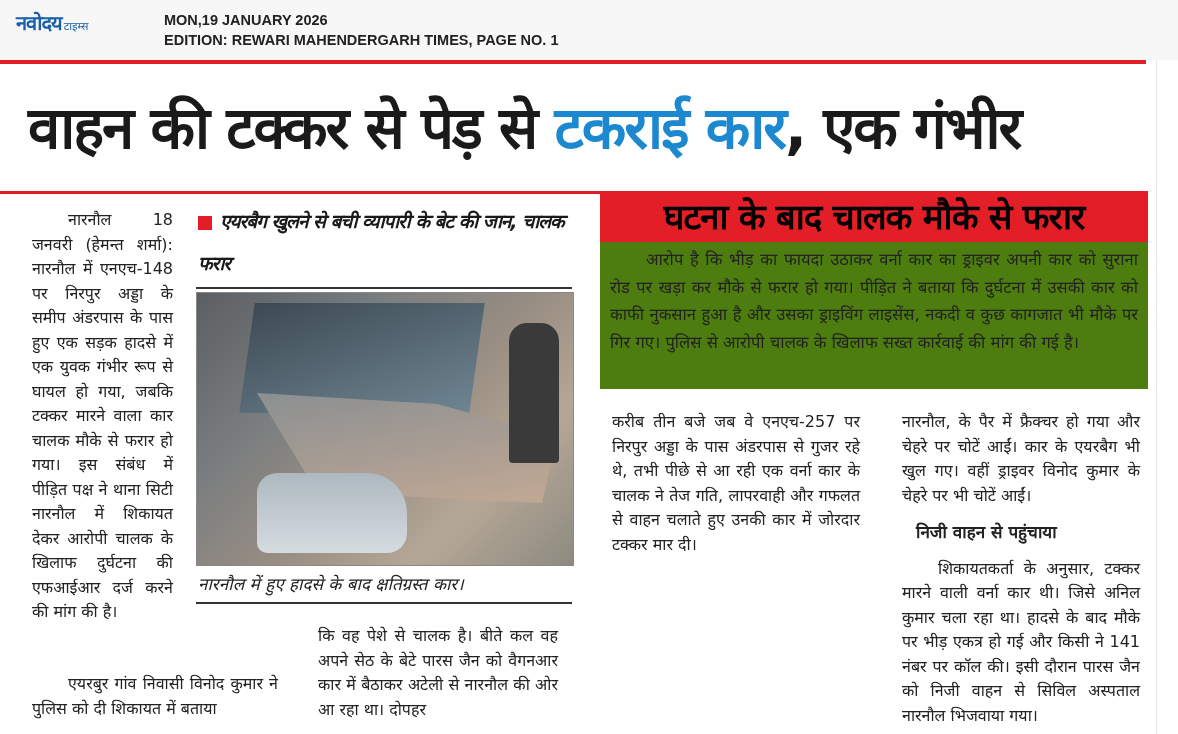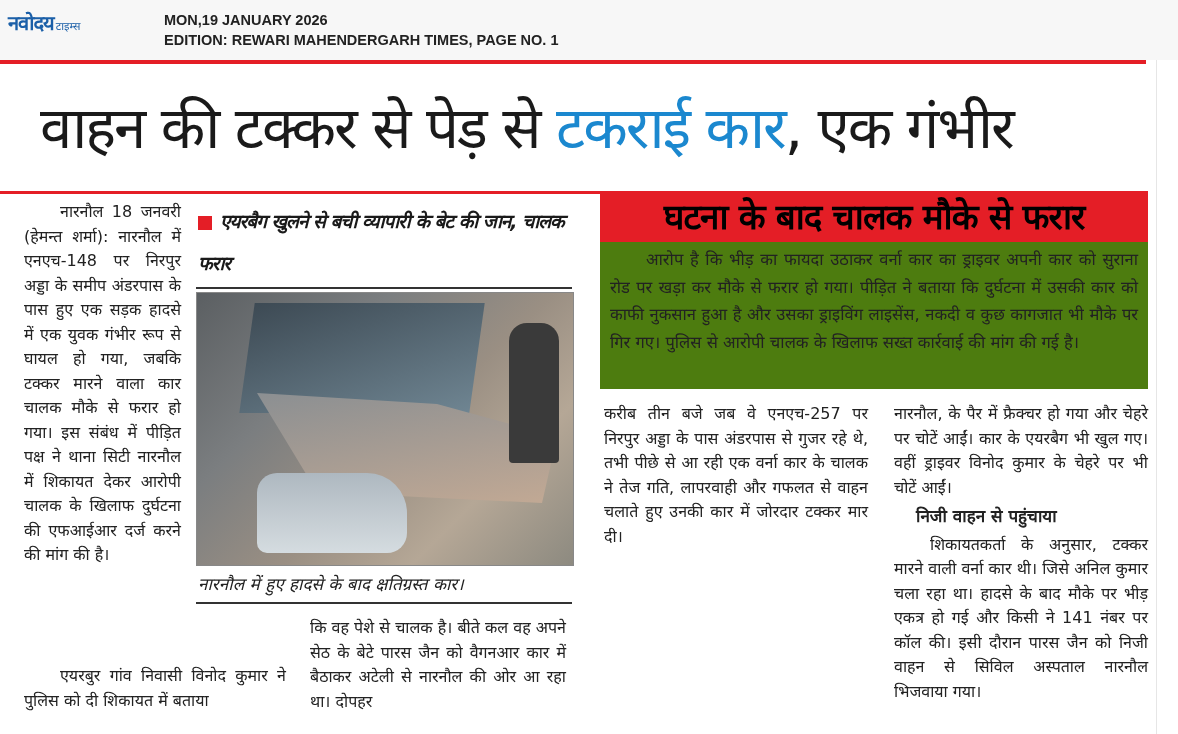--- a/index.html
+++ b/index.html
@@ -1,27 +1,27 @@
 <!DOCTYPE html>
 <html><head>
 <meta charset="utf-8">
 <style>
   html, body { margin:0; padding:0; }
   body { width:1178px; height:734px; overflow:hidden; background:#ffffff; font-family:"DejaVu Sans", sans-serif; color:#222; position:relative; }
   .topbar { position:absolute; left:0; top:0; width:1178px; height:60px; background:#f7f7f7; }
-  .logo { position:absolute; left:8px; top:9px; display:flex; align-items:baseline; }
+  .logo { position:absolute; left:16px; top:9px; display:flex; align-items:baseline; }
   .logo .main { color:#1b5fa8; font-weight:bold; font-size:20px; font-family:"DejaVu Sans", sans-serif; letter-spacing:-1px; }
   .logo .sub { color:#1b5fa8; font-size:11px; margin-left:2px; }
   .edition { position:absolute; left:164px; top:10px; font-family:"Liberation Sans", sans-serif; font-size:14.5px; font-weight:bold; color:#222; line-height:20px; }
   .redline { position:absolute; left:0; top:60px; width:1146px; height:4px; background:#e41e26; }
   .rule-right { position:absolute; left:1156px; top:60px; width:1px; height:674px; background:#e6e6e6; }
-  .headline-wrap { position:absolute; left:28px; top:88px; white-space:nowrap; font-family:"DejaVu Sans", sans-serif; font-weight:normal; font-size:58px; line-height:80px; letter-spacing:-2px; color:#1a1a1a;margin-left:12px; }
+  .headline-wrap { position:absolute; left:28px; top:88px; white-space:nowrap; font-family:"DejaVu Sans", sans-serif; font-weight:bold; font-size:58px; line-height:80px; letter-spacing:-2px; color:#1a1a1a; }
   .redline2 { position:absolute; left:0; top:191px; width:1148px; height:3px; background:#e41e26; }
   .col { position:absolute; font-family:"DejaVu Sans", sans-serif; font-size:16px; line-height:24.5px; color:#222; text-align:justify; }
-  .col p { margin:4px; }
+  .col p { margin:12px; }
   .indent { text-indent:36px; }
   .col1 { left:20px; top:196px; width:165px; }
   .col1b { left:20px; top:660px; width:270px; }
   .sub-head { position:absolute; left:198px; top:200px; width:380px; font-weight:bold; font-size:19px; line-height:42px; color:#1a1a1a; letter-spacing:-1px;font-style:italic; }
   .sub-head .sq { display:inline-block; width:14px; height:14px; background:#e41e26; margin-right:8px; vertical-align:middle; }
   .photo-rule { position:absolute; left:196px; top:287px; width:376px; height:2px; background:#333; }
   .photo { position:absolute; left:196px; top:292px; width:376px; height:272px; background:linear-gradient(135deg,#5b5f62 0%,#7b7e80 30%,#9a8f83 55%,#b5a796 75%,#8d8a80 100%); overflow:hidden; border:1px solid #888; }
   .photo .glass { position:absolute; left:50px; top:10px; width:230px; height:110px; background:linear-gradient(160deg,#3d4a54,#6f8592); transform:skewX(-8deg); }
   .photo .hood { position:absolute; left:60px; top:100px; width:300px; height:110px; background:linear-gradient(170deg,#8b8f92,#c2a994); clip-path:polygon(0 0,60% 10%,100% 40%,95% 100%,20% 90%); }
   .photo .lamp { position:absolute; left:60px; top:180px; width:150px; height:80px; background:linear-gradient(180deg,#aeb8c0,#d5dce0); border-radius:20px 40px 20px 10px; }

